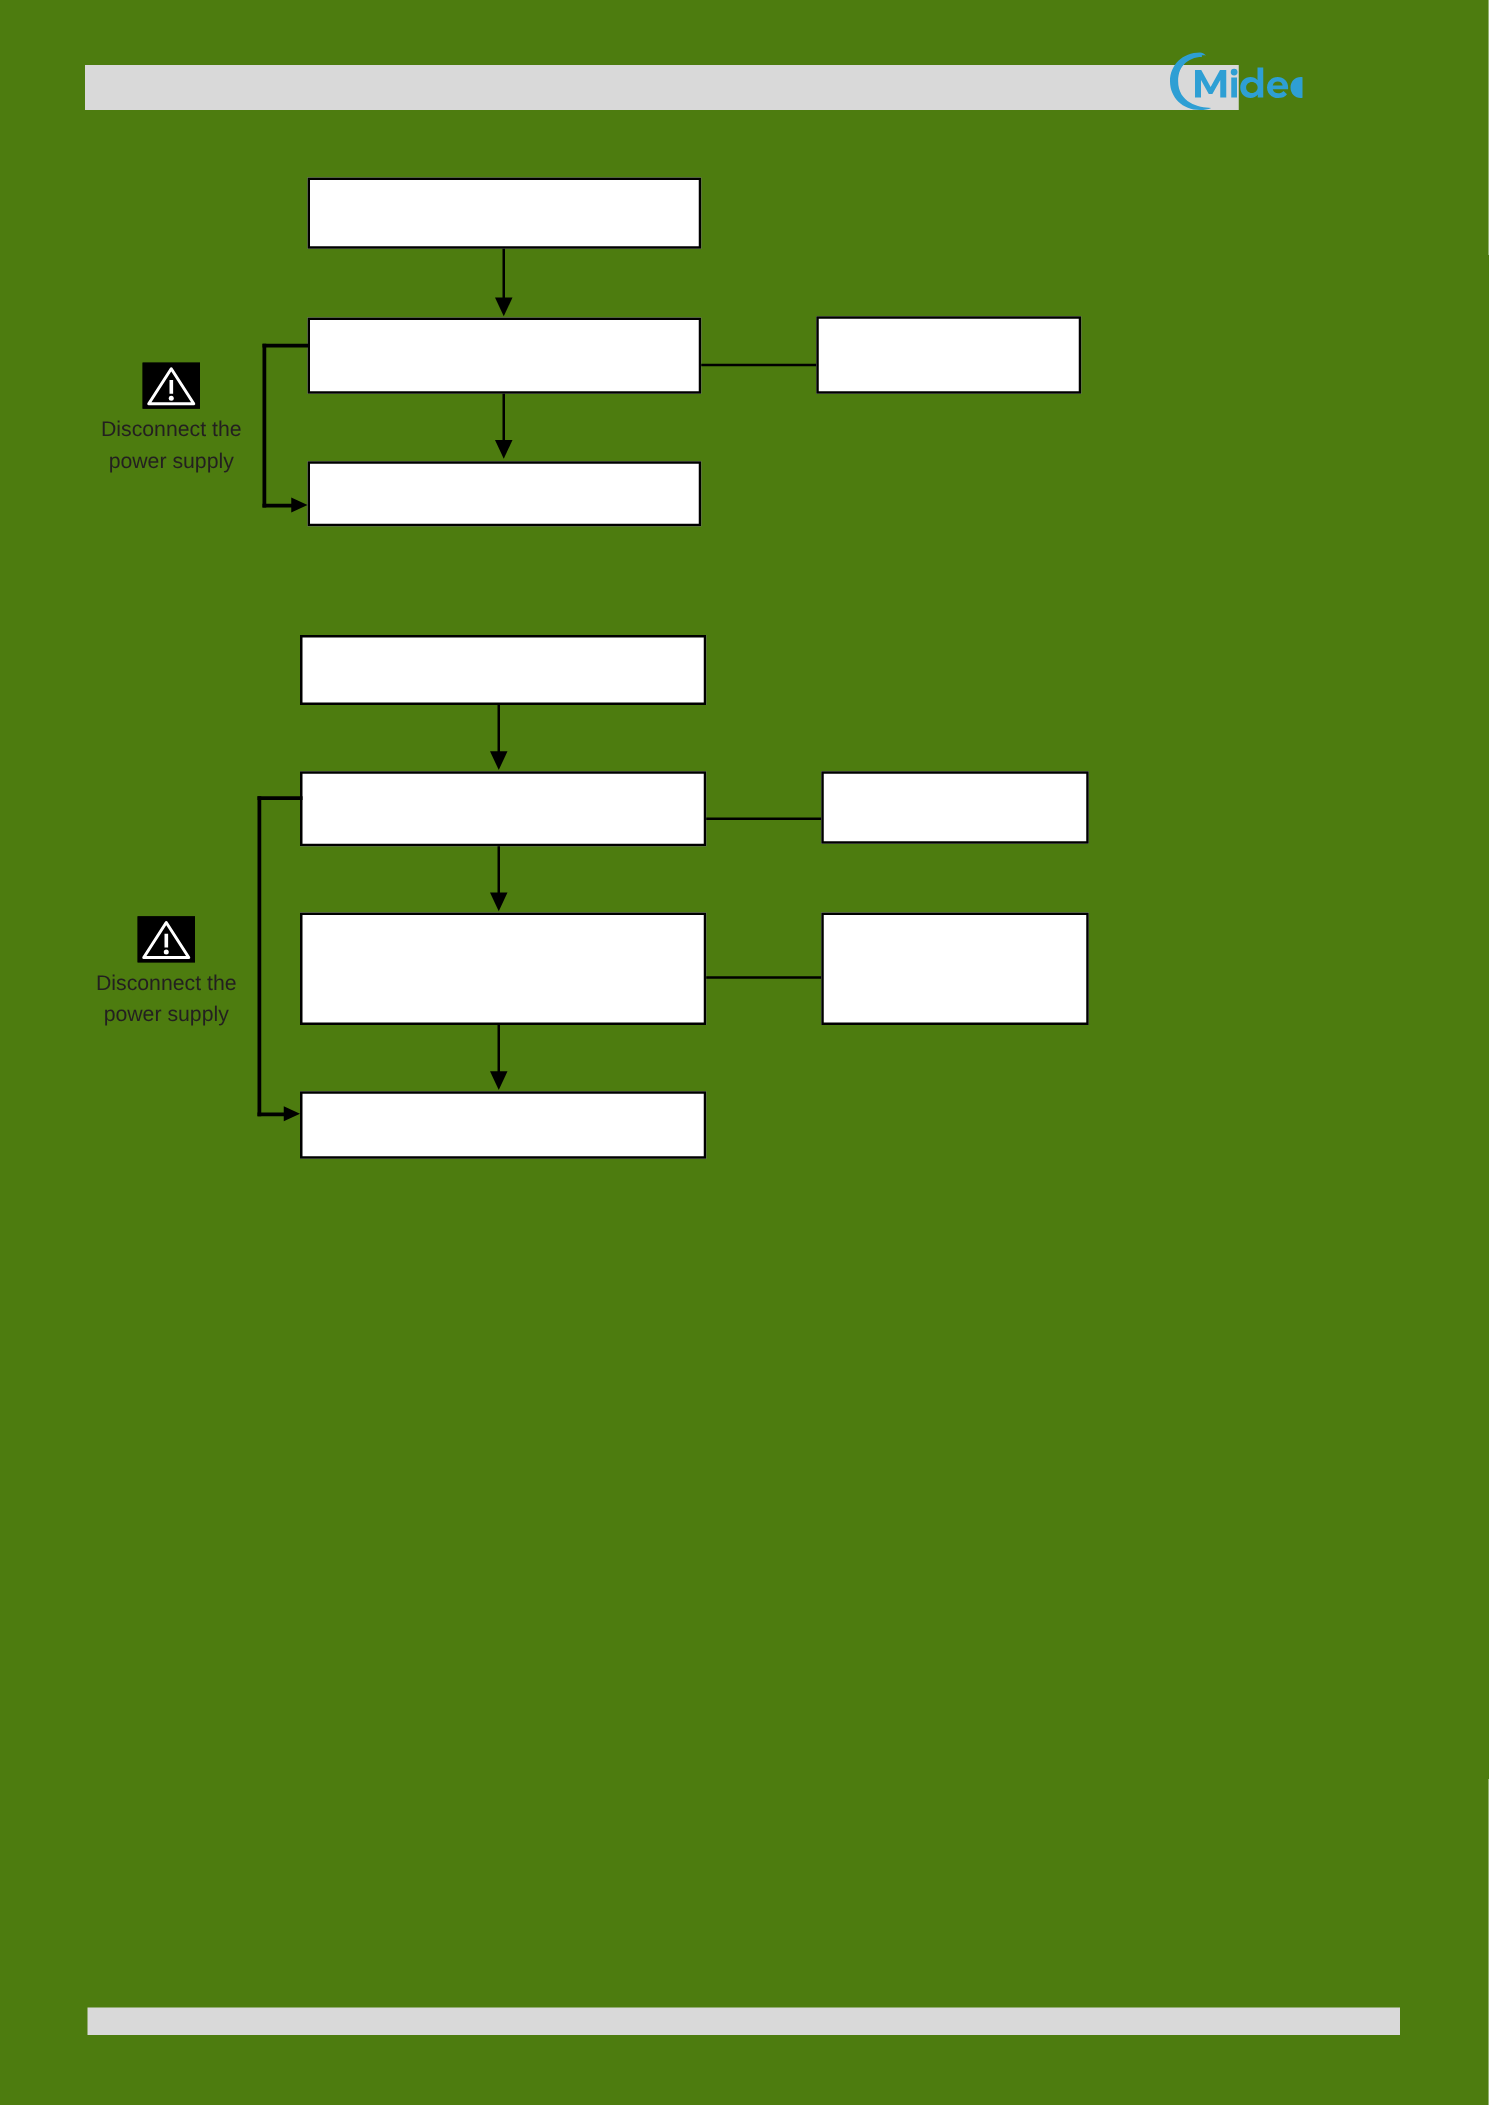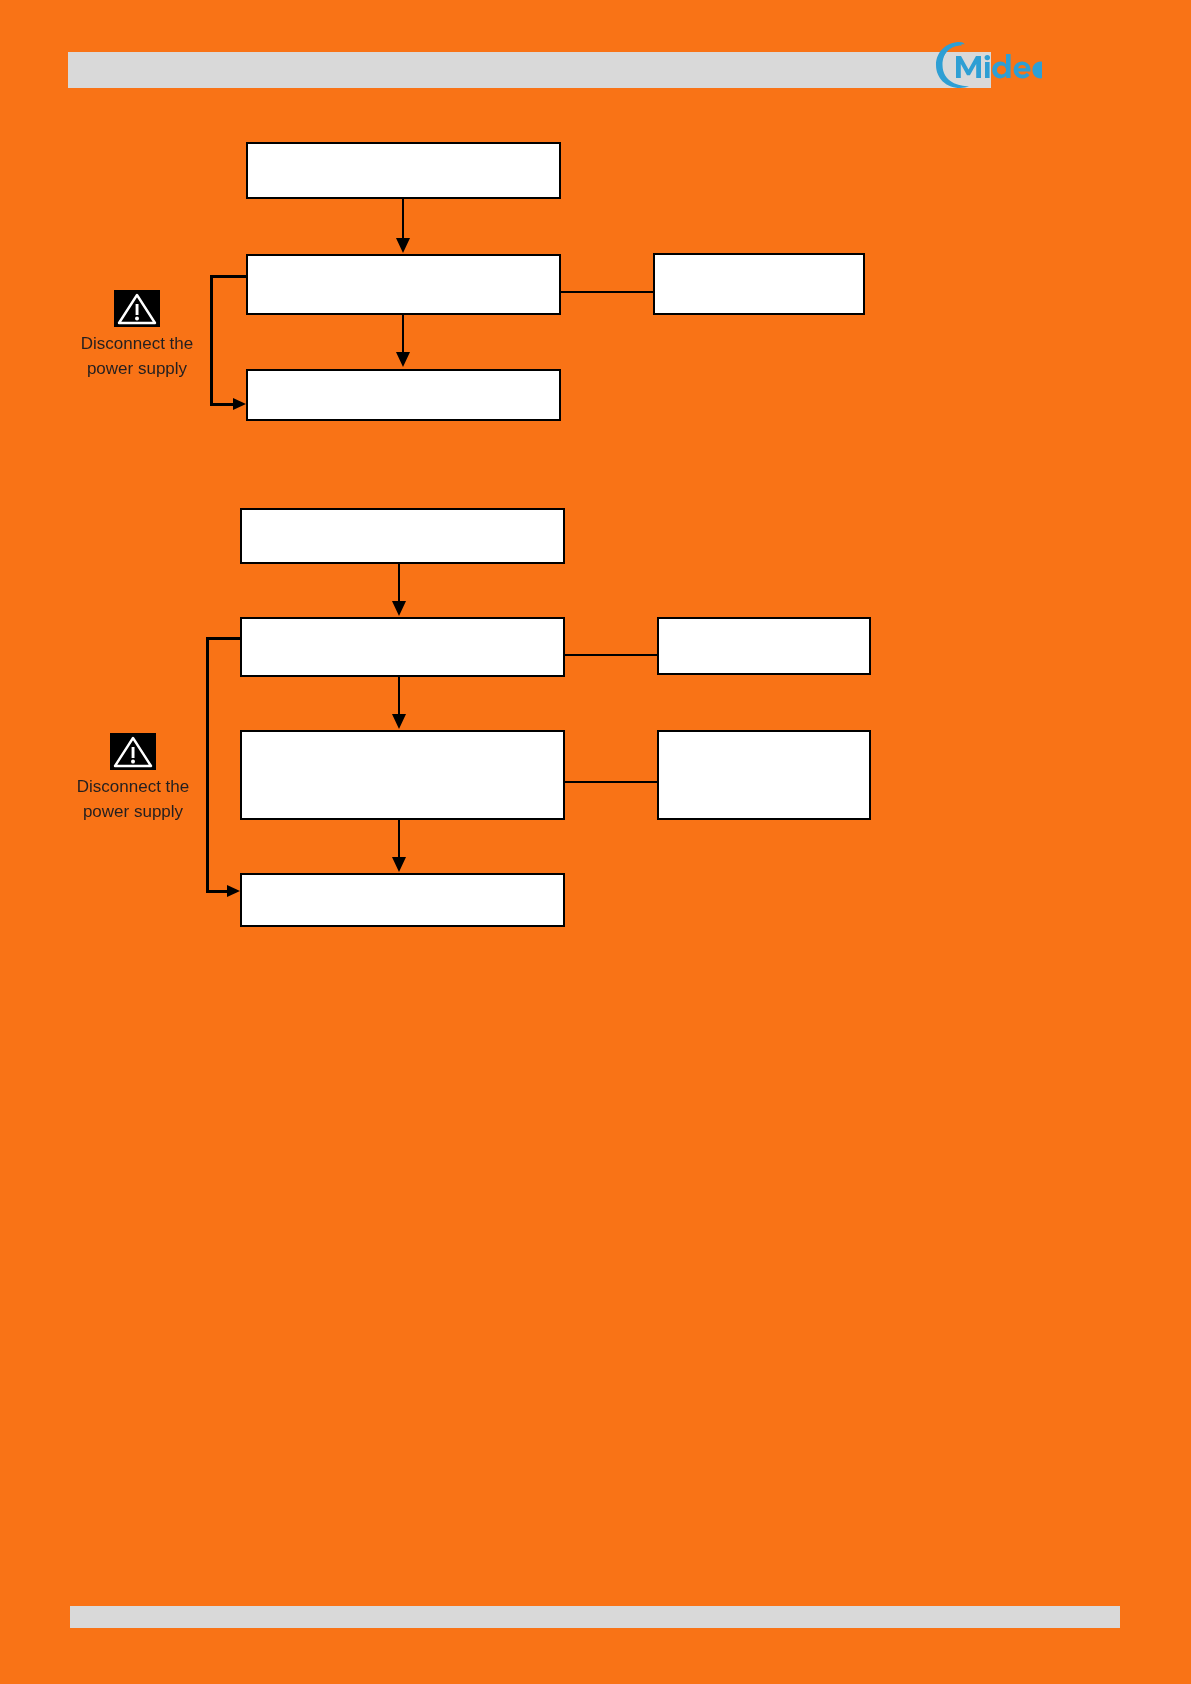--- a/index.html
+++ b/index.html
@@ -9,21 +9,21 @@
     background: #ffffff;
   }
   body {
     font-family: "Liberation Sans", sans-serif;
     color: #231f20;
   }
   #page {
     position: relative;
     width: 1191px;
     height: 1684px;
-    background: #f97316;
+    background: #4d7c0f;
     overflow: hidden;
   }
 
   
   .header-bar {
     position: absolute;
     left: 68px;
     top: 52px;
     width: 923px;
     height: 36px;

